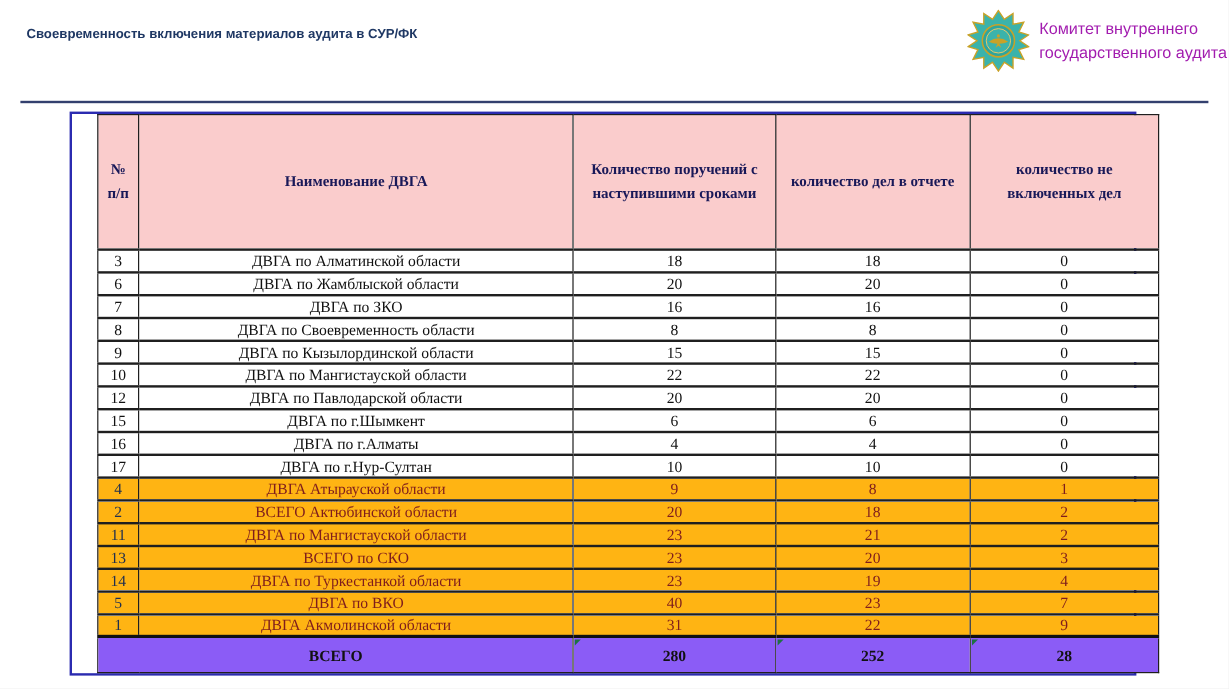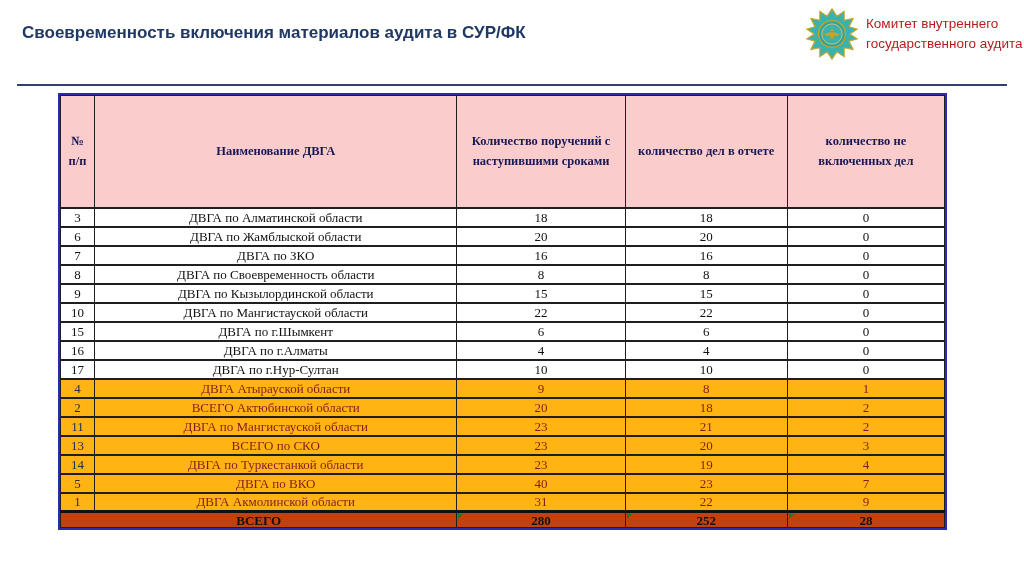--- a/index.html
+++ b/index.html
@@ -11,21 +11,21 @@
     background: #ffffff;
     font-family: "Liberation Sans", sans-serif;
     overflow: hidden;
   }
   .title-block {
     position: absolute;
     left: 22px;
     top: 22px;
     width: 720px;
     color: #1f3864;
-    font-size: 17px;
+    font-size: 11px;
     font-weight: bold;
     line-height: 1.35;
   }
   .title-rule {
     position: absolute;
     left: 17px;
     top: 84px;
     width: 990px;
     height: 2px;
     background: #33406e;
@@ -33,37 +33,38 @@
   .org-block {
     position: absolute;
     left: 806px;
     top: 8px;
     display: flex;
     align-items: center;
     gap: 8px;
   }
   .org-emblem { width: 52px; height: 52px; }
   .org-text {
-    color: #b91c1c;
+    color: #a21caf;
     font-size: 13.5px;
     line-height: 1.45;
     white-space: nowrap;
   }
   .audit-table-wrap {
     position: absolute;
     left: 58px;
     top: 93px;
     width: 889px;
     border: 2px solid #2b2bb0;
   }
   table {
     width: 100%;
     border-collapse: collapse;
     table-layout: fixed;
     font-family: "Liberation Serif", serif;
+    margin-left: 21px;
   }
   col.c-num { width: 34px; }
   col.c-name { width: 362px; }
   col.c-assigned { width: 168px; }
   col.c-report { width: 162px; }
   col.c-notinc { width: 157px; }
   th, td {
     border: 1px solid #1f1f1f;
     text-align: center;
     vertical-align: middle;
@@ -85,22 +86,22 @@
     color: #111111;
     background: #ffffff;
     border-top-width: 2px;
     border-bottom-width: 2px;
     padding: 0 2px;
     line-height: 1;
   }
   tbody tr.hl td { background: #ffb413; color: #7f1d1d; }
   tbody tr.hl td.num-cell { color: #20304f; }
   tfoot td {
-    height: 16px;
-    background: #c2410c;
+    height: 30px;
+    background: #8b5cf6;
     font-size: 13px;
     font-weight: bold;
     color: #111111;
     border-top: 3px solid #101010;
     position: relative;
     line-height: 1;
   }
   .flag {
     position: absolute;
     left: 1px; top: 1px;
@@ -191,20 +192,27 @@
     <td>0</td>
   </tr>
           <tr>
     <td class="num-cell">10</td>
     <td>ДВГА по Мангистауской области</td>
     <td>22</td>
     <td>22</td>
     <td>0</td>
   </tr>
           <tr>
+    <td class="num-cell">12</td>
+    <td>ДВГА по Павлодарской области</td>
+    <td>20</td>
+    <td>20</td>
+    <td>0</td>
+  </tr>
+          <tr>
     <td class="num-cell">15</td>
     <td>ДВГА по г.Шымкент</td>
     <td>6</td>
     <td>6</td>
     <td>0</td>
   </tr>
           <tr>
     <td class="num-cell">16</td>
     <td>ДВГА по г.Алматы</td>
     <td>4</td>

